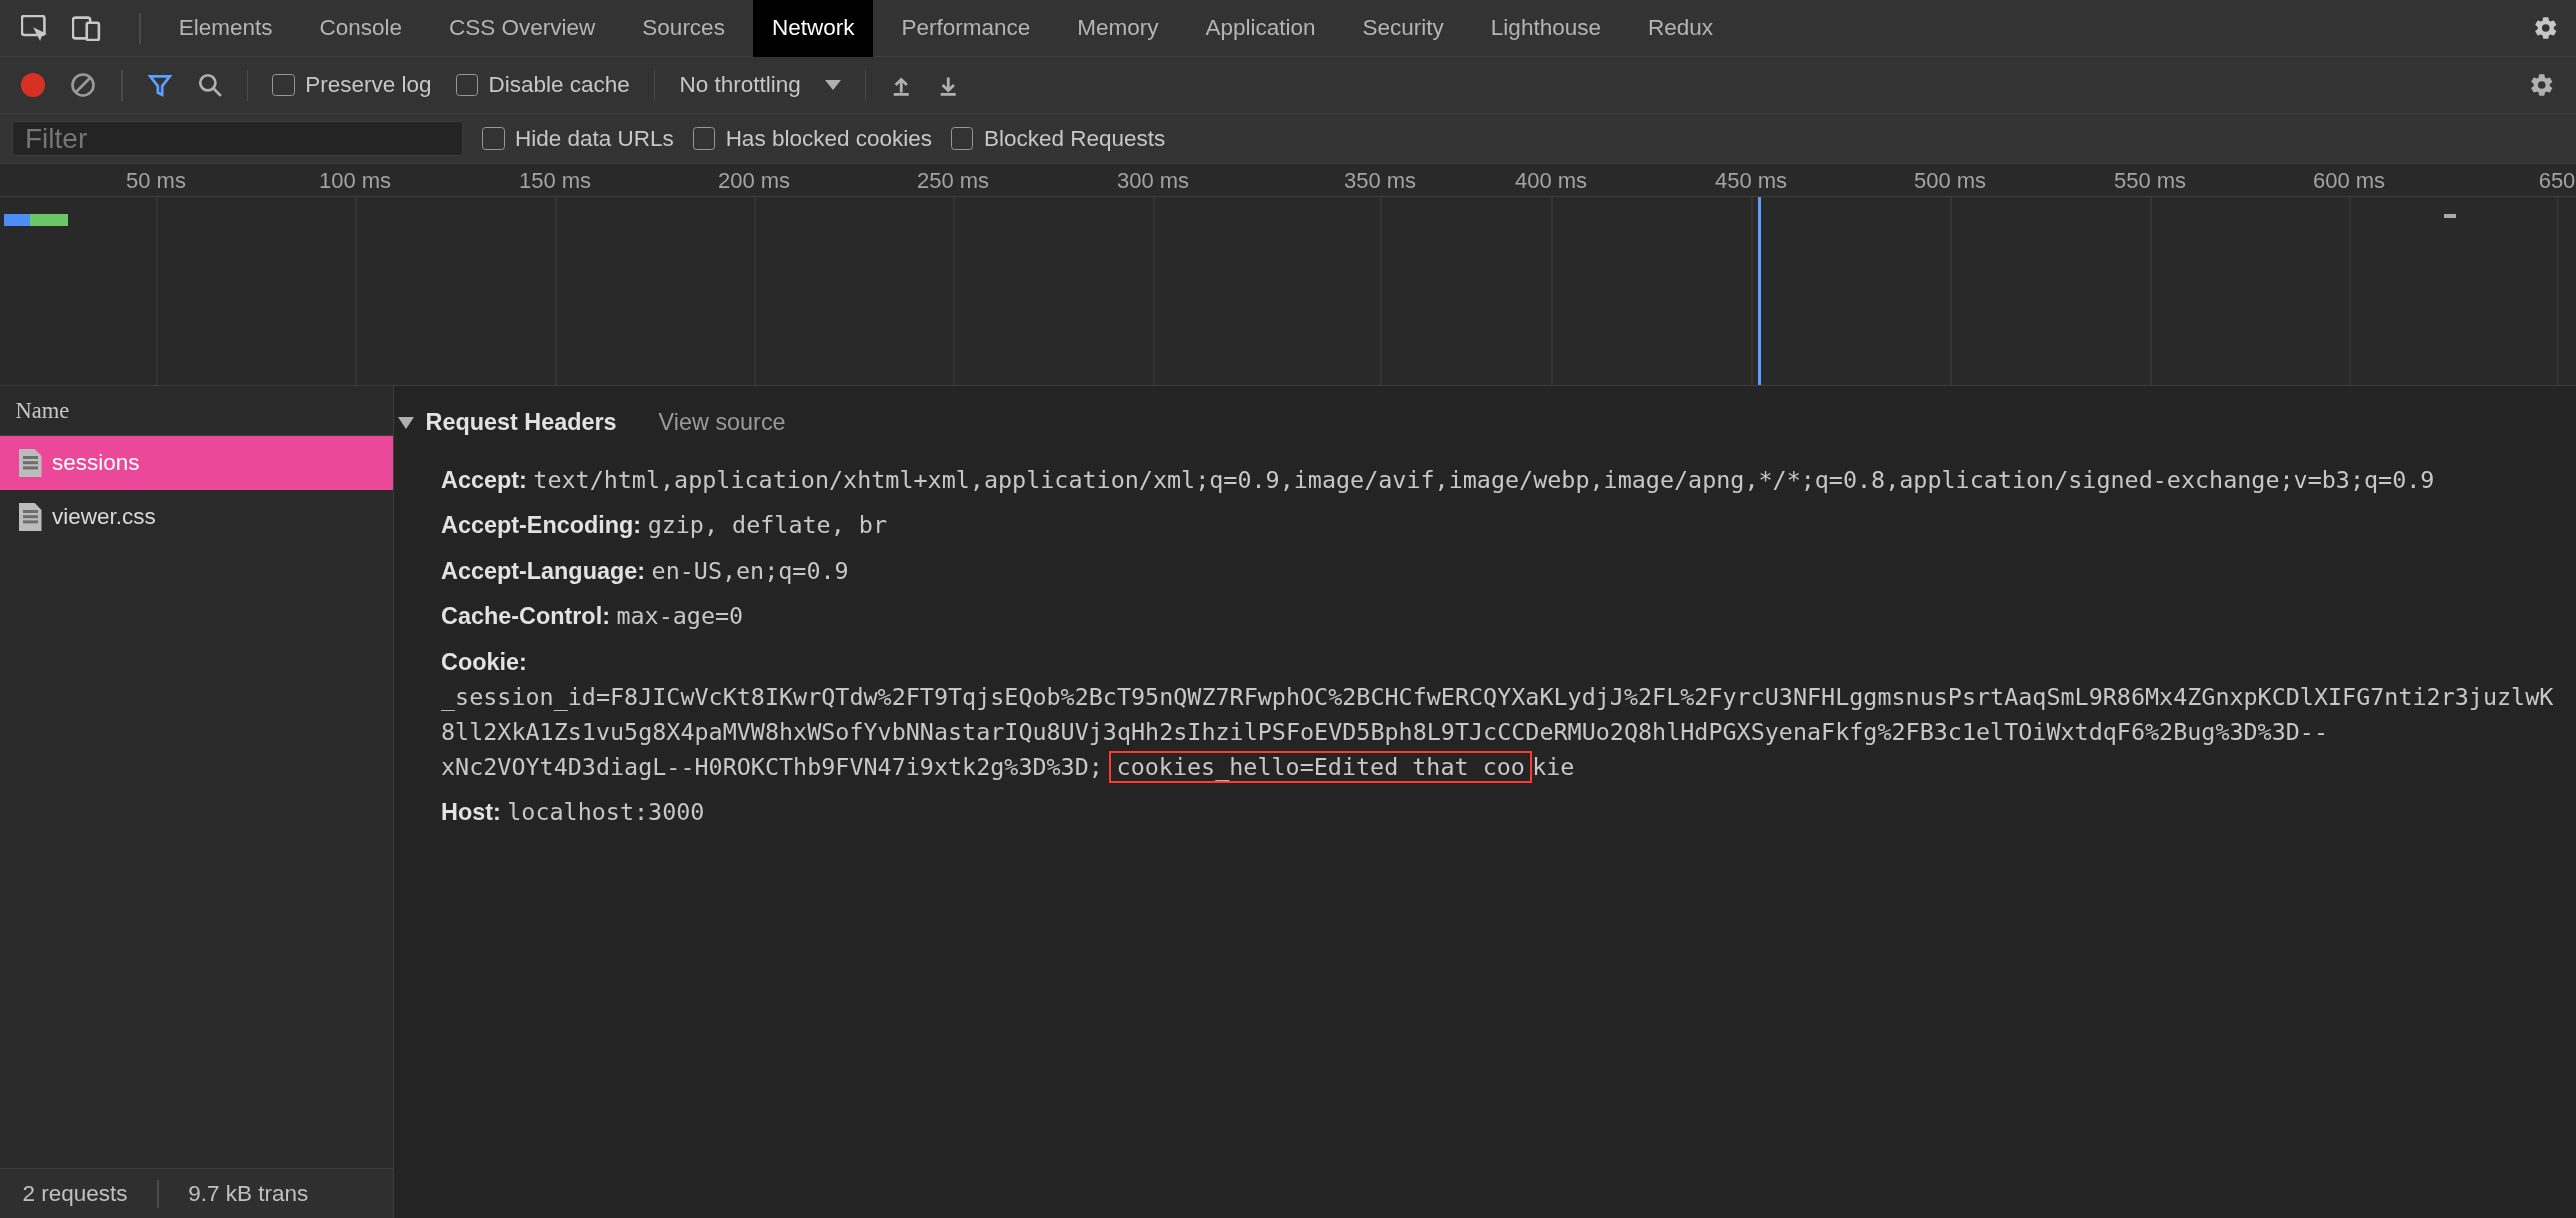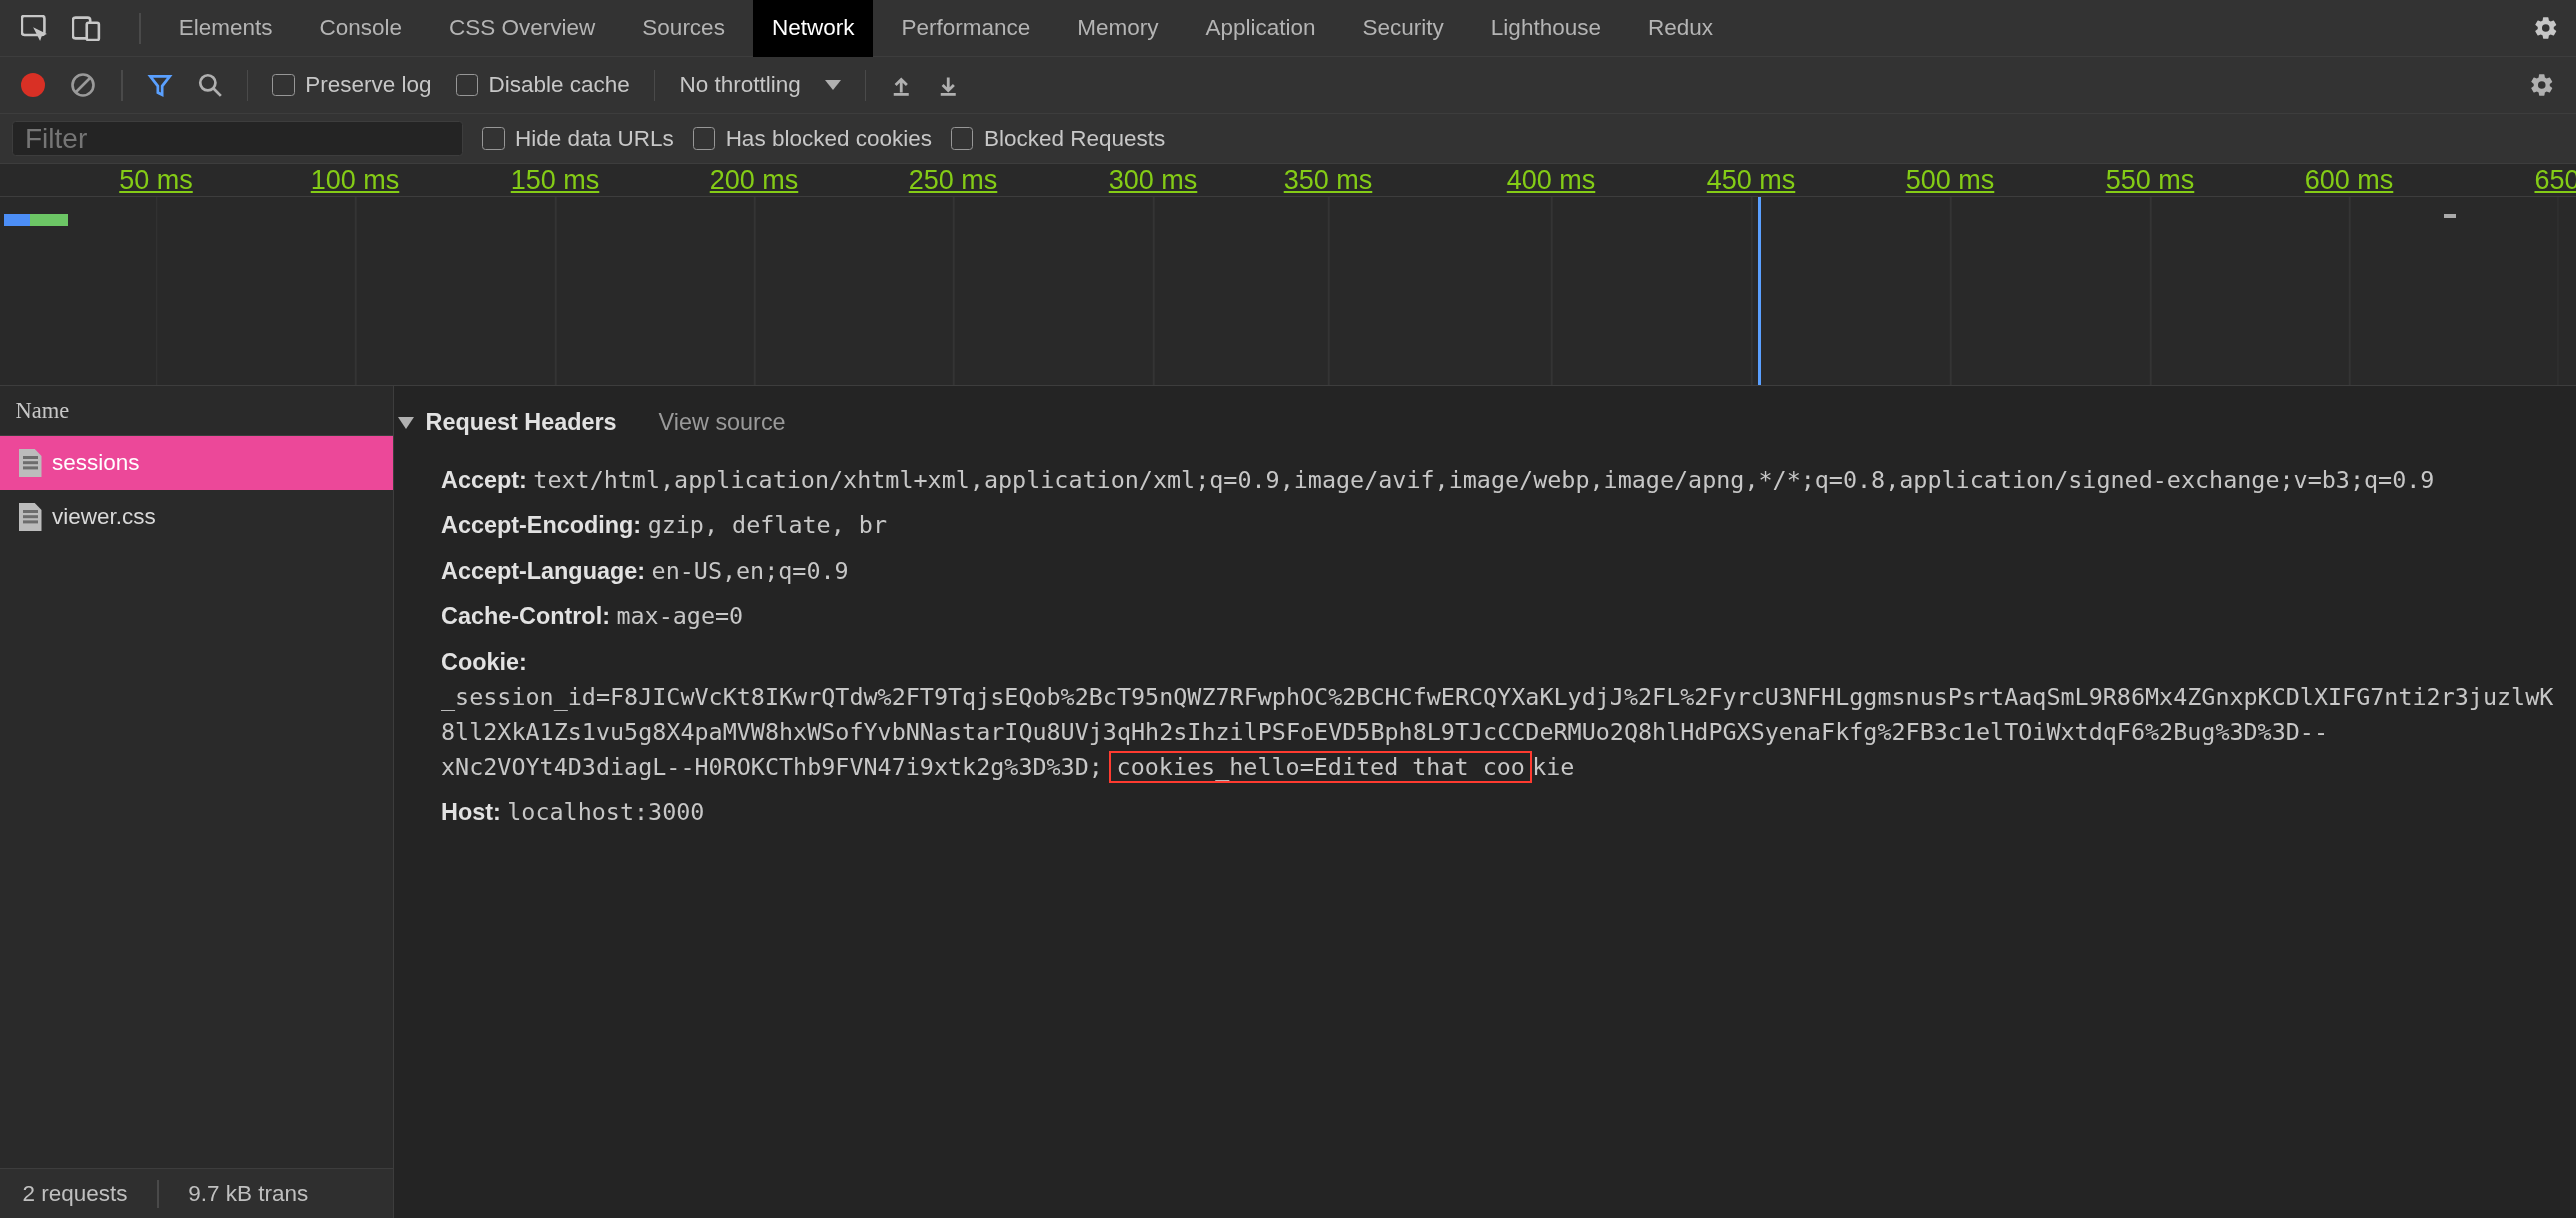--- a/index.html
+++ b/index.html
@@ -113,24 +113,23 @@
     position: relative;
     height: 33px;
     border-bottom: 1.7px solid #3d3d3d;
   }
   .tick {
     position: absolute;
     top: 0;
     height: 33px;
     display: flex;
     align-items: center;
-    color: #84cc16;
-    font-size: 27px;
+    color: #a3a3a3;
+    font-size: 22px;
     transform: translateX(-50%);
-    text-decoration: underline;
   }
   .tick::after {
     content: "";
     position: absolute;
     top: 33px;
     left: 50%;
     width: 1.7px;
     height: 189px;
     background: #343434;
   }
@@ -383,21 +382,21 @@
 </div>
 
 <div class="timeline">
   <div class="ruler">
     <span class="tick" style="left:156px">50 ms</span>
     <span class="tick" style="left:355px">100 ms</span>
     <span class="tick" style="left:555px">150 ms</span>
     <span class="tick" style="left:754px">200 ms</span>
     <span class="tick" style="left:953px">250 ms</span>
     <span class="tick" style="left:1153px">300 ms</span>
-    <span class="tick" style="left:1328px">350 ms</span>
+    <span class="tick" style="left:1380px">350 ms</span>
     <span class="tick" style="left:1551px">400 ms</span>
     <span class="tick" style="left:1751px">450 ms</span>
     <span class="tick" style="left:1950px">500 ms</span>
     <span class="tick" style="left:2150px">550 ms</span>
     <span class="tick" style="left:2349px">600 ms</span>
     <span class="tick" style="left:2557px">650</span>
   </div>
   <div class="bar-blue"></div>
   <div class="bar-green"></div>
   <div class="marker-blue"></div>

